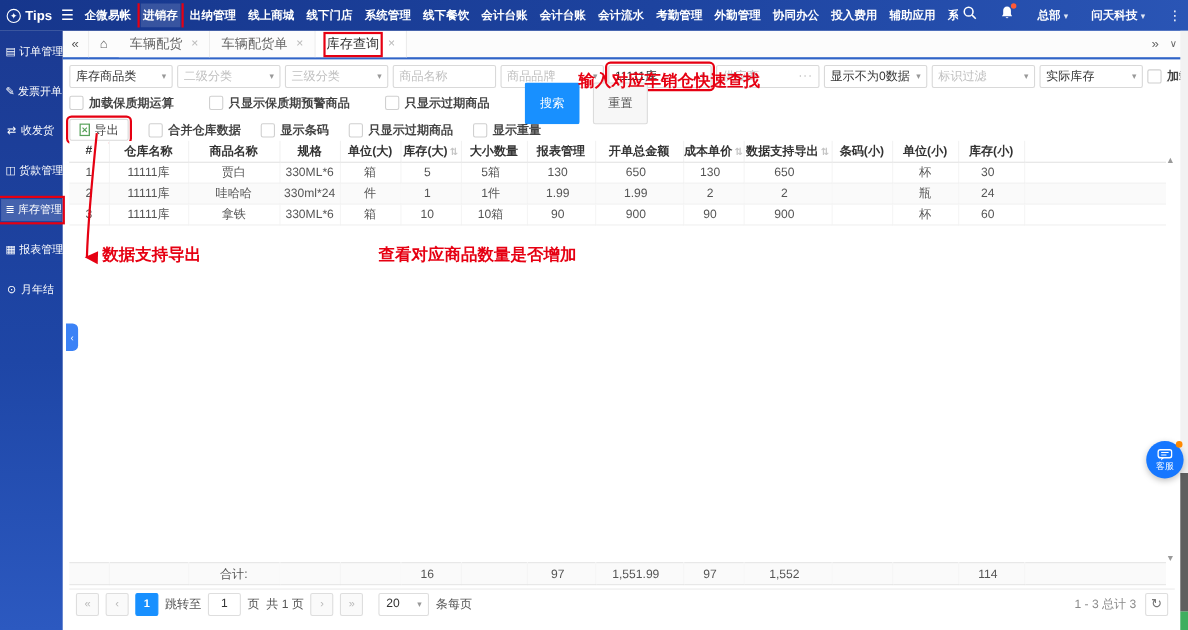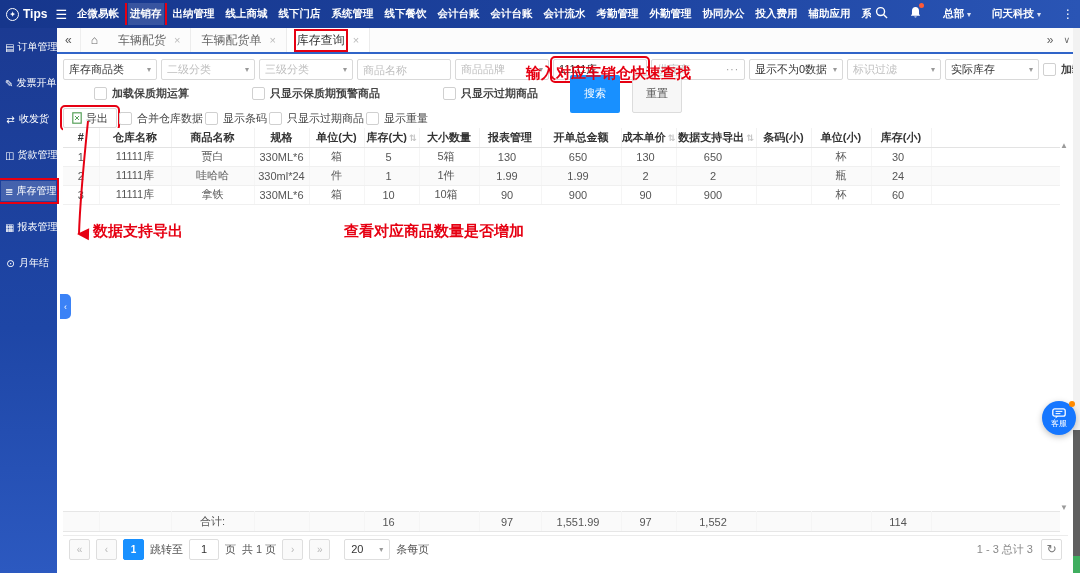--- a/index.html
+++ b/index.html
@@ -54,31 +54,31 @@
     font-size:11px; color:#333; display:flex; align-items:center; justify-content:space-between;
     padding:0 5px; cursor:pointer; }
   .sel .caret2 { color:#999; font-size:8px; }
   .sel.ph, .inp.ph { color:#bfbfbf; }
   input.inp { cursor:text; }
   input.inp::placeholder { color:#bfbfbf; }
   .dots3 { color:#999; font-size:10px; letter-spacing:1px; }
   .cb { width:13px; height:13px; border:1px solid #d0d0d0; border-radius:2px; background:#fff;
     display:inline-block; flex-shrink:0; cursor:pointer; }
   .cbl { display:flex; align-items:center; gap:5px; font-size:11px; color:#444; font-weight:bold; white-space:nowrap; }
-  .frow2 .cbl { margin-right:28px;margin-left:31px; }
+  .frow2 .cbl { margin-right:28px; }
   .btn { height:38px; padding:0 13px; border-radius:2px; font-size:11px; cursor:pointer;
     display:flex; align-items:center; border:1px solid transparent; }
   .btn.primary { background:#1890ff; color:#fff; }
   .btn.default { background:#f7f7f7; border-color:#dcdcdc; color:#555; margin-left:8px; }
 
   
-  .toolbar { position:absolute; left:6px; top:80px; display:flex; align-items:center; gap:2px; height:20px; }
+  .toolbar { position:absolute; left:6px; top:80px; display:flex; align-items:center; gap:18px; height:20px; }
   .exp-btn { display:flex; align-items:center; gap:4px; border:1px solid #d9d9d9; border-radius:2px;
     height:20px; padding:0 8px; font-size:11px; color:#444; background:#fff; cursor:pointer; }
-  .tb-cb { display:flex; align-items:center; gap:5px; font-size:11px; color:#444; font-weight:normal; }
+  .tb-cb { display:flex; align-items:center; gap:5px; font-size:11px; color:#444; font-weight:bold; }
 
   
   .tablewrap { position:absolute; left:6px; top:100px; width:997px; }
   table.grid { width:100%; border-collapse:collapse; table-layout:fixed; }
   table.grid th { font-size:11px; color:#333; font-weight:bold; height:19px; border-bottom:1px solid #e3e3e3;
     border-right:1px solid #f2f2f2; background:#fff; white-space:nowrap; overflow:hidden; }
   table.grid td { font-size:11px; color:#555; height:19px; text-align:center; border-bottom:1px solid #f0f0f0;
     border-right:1px solid #f5f5f5; white-space:nowrap; overflow:hidden; }
   table.grid th:last-child, table.grid td:last-child { border-right:none; }
   td.r { text-align:right; padding-right:6px; }

